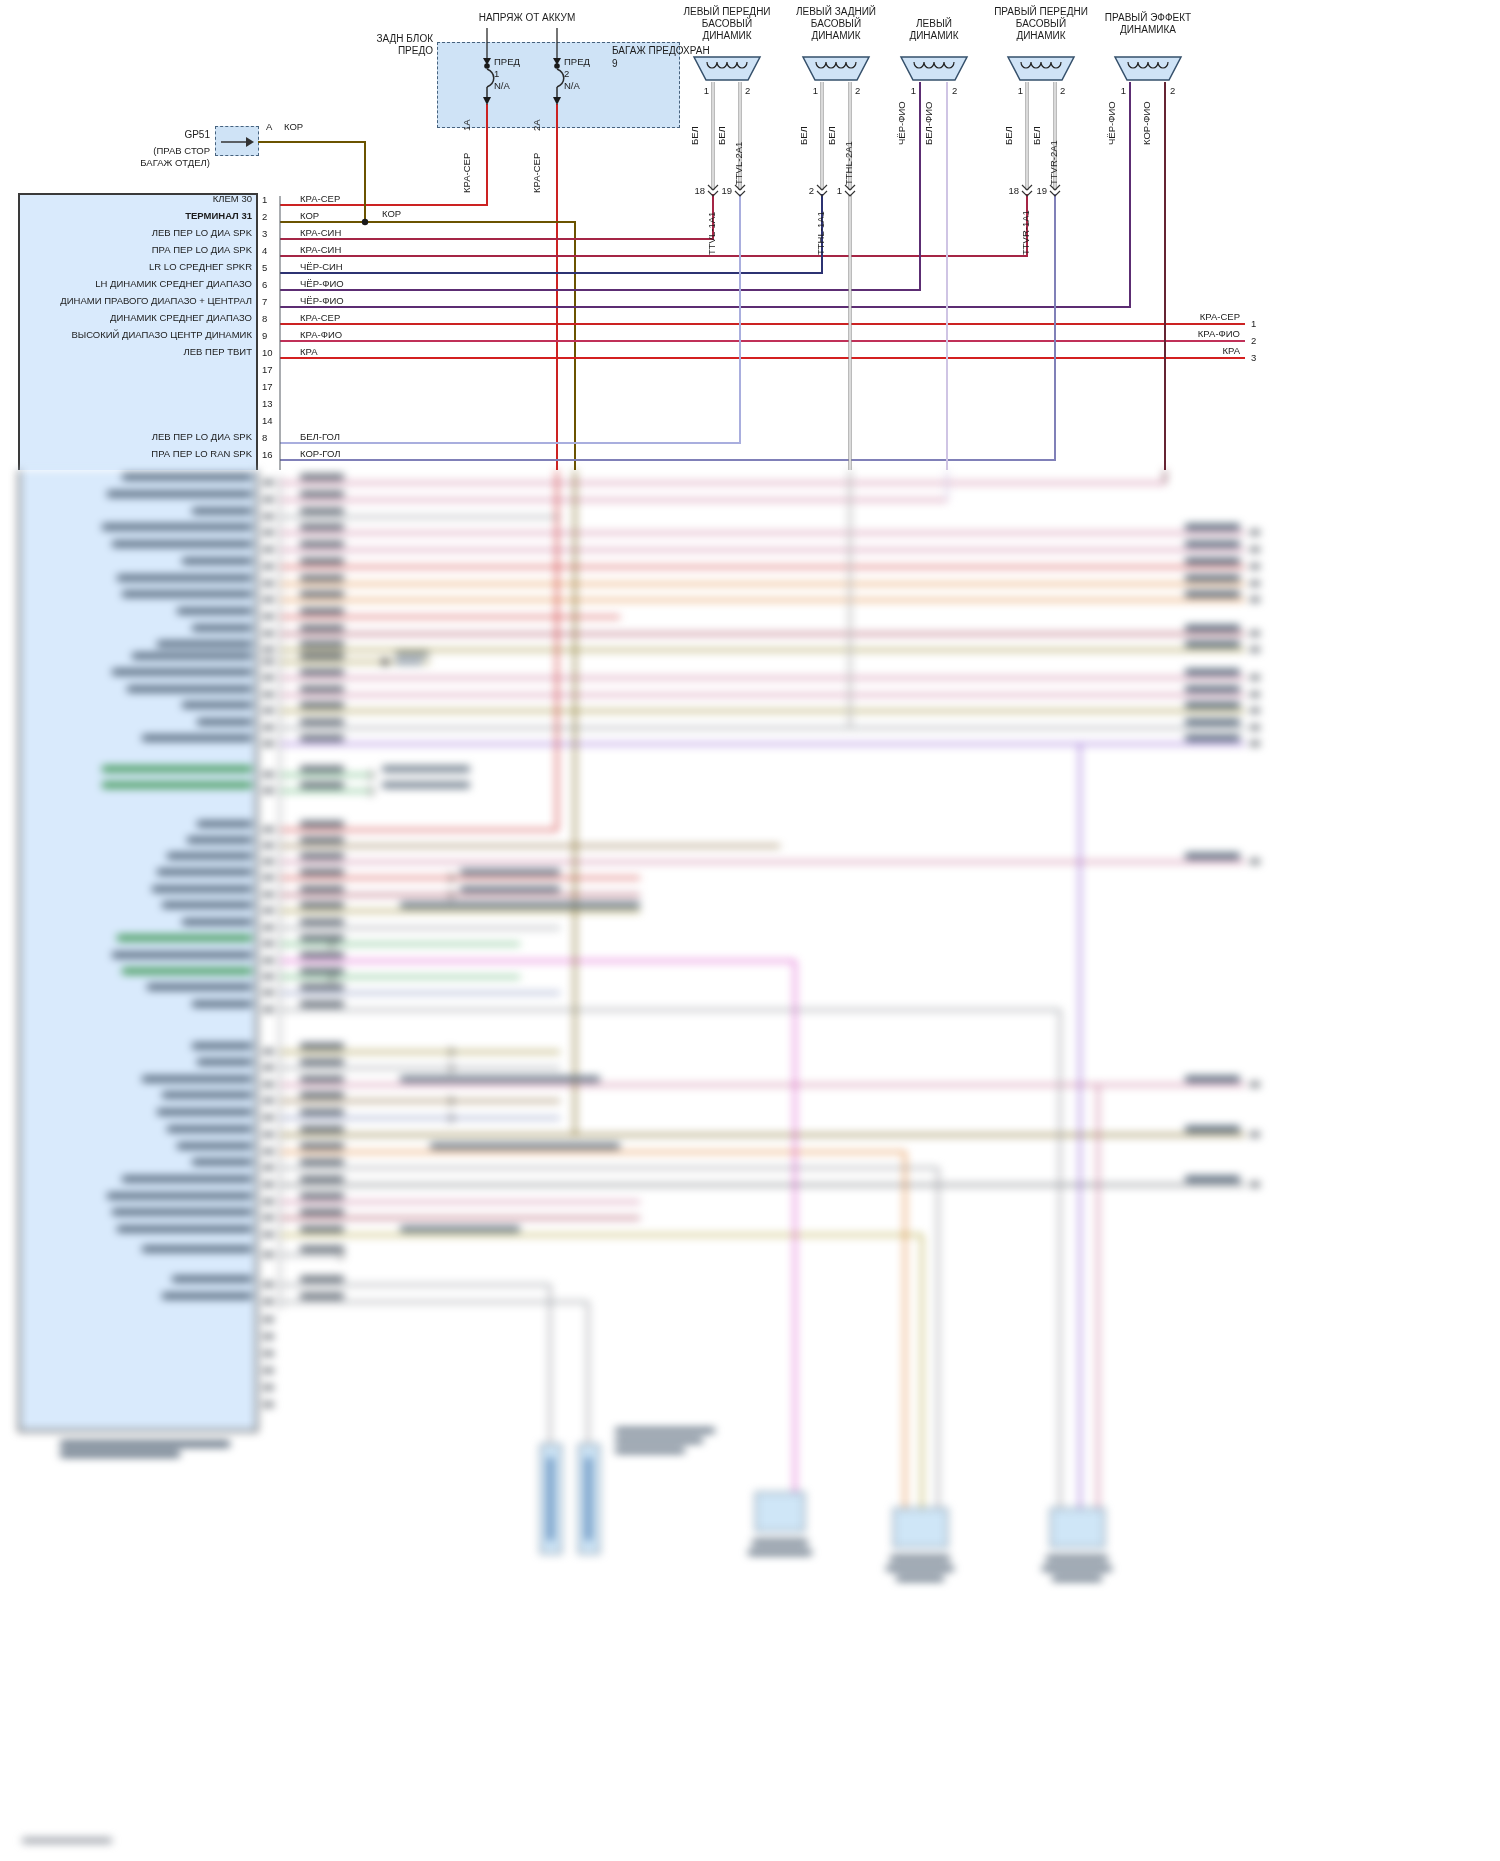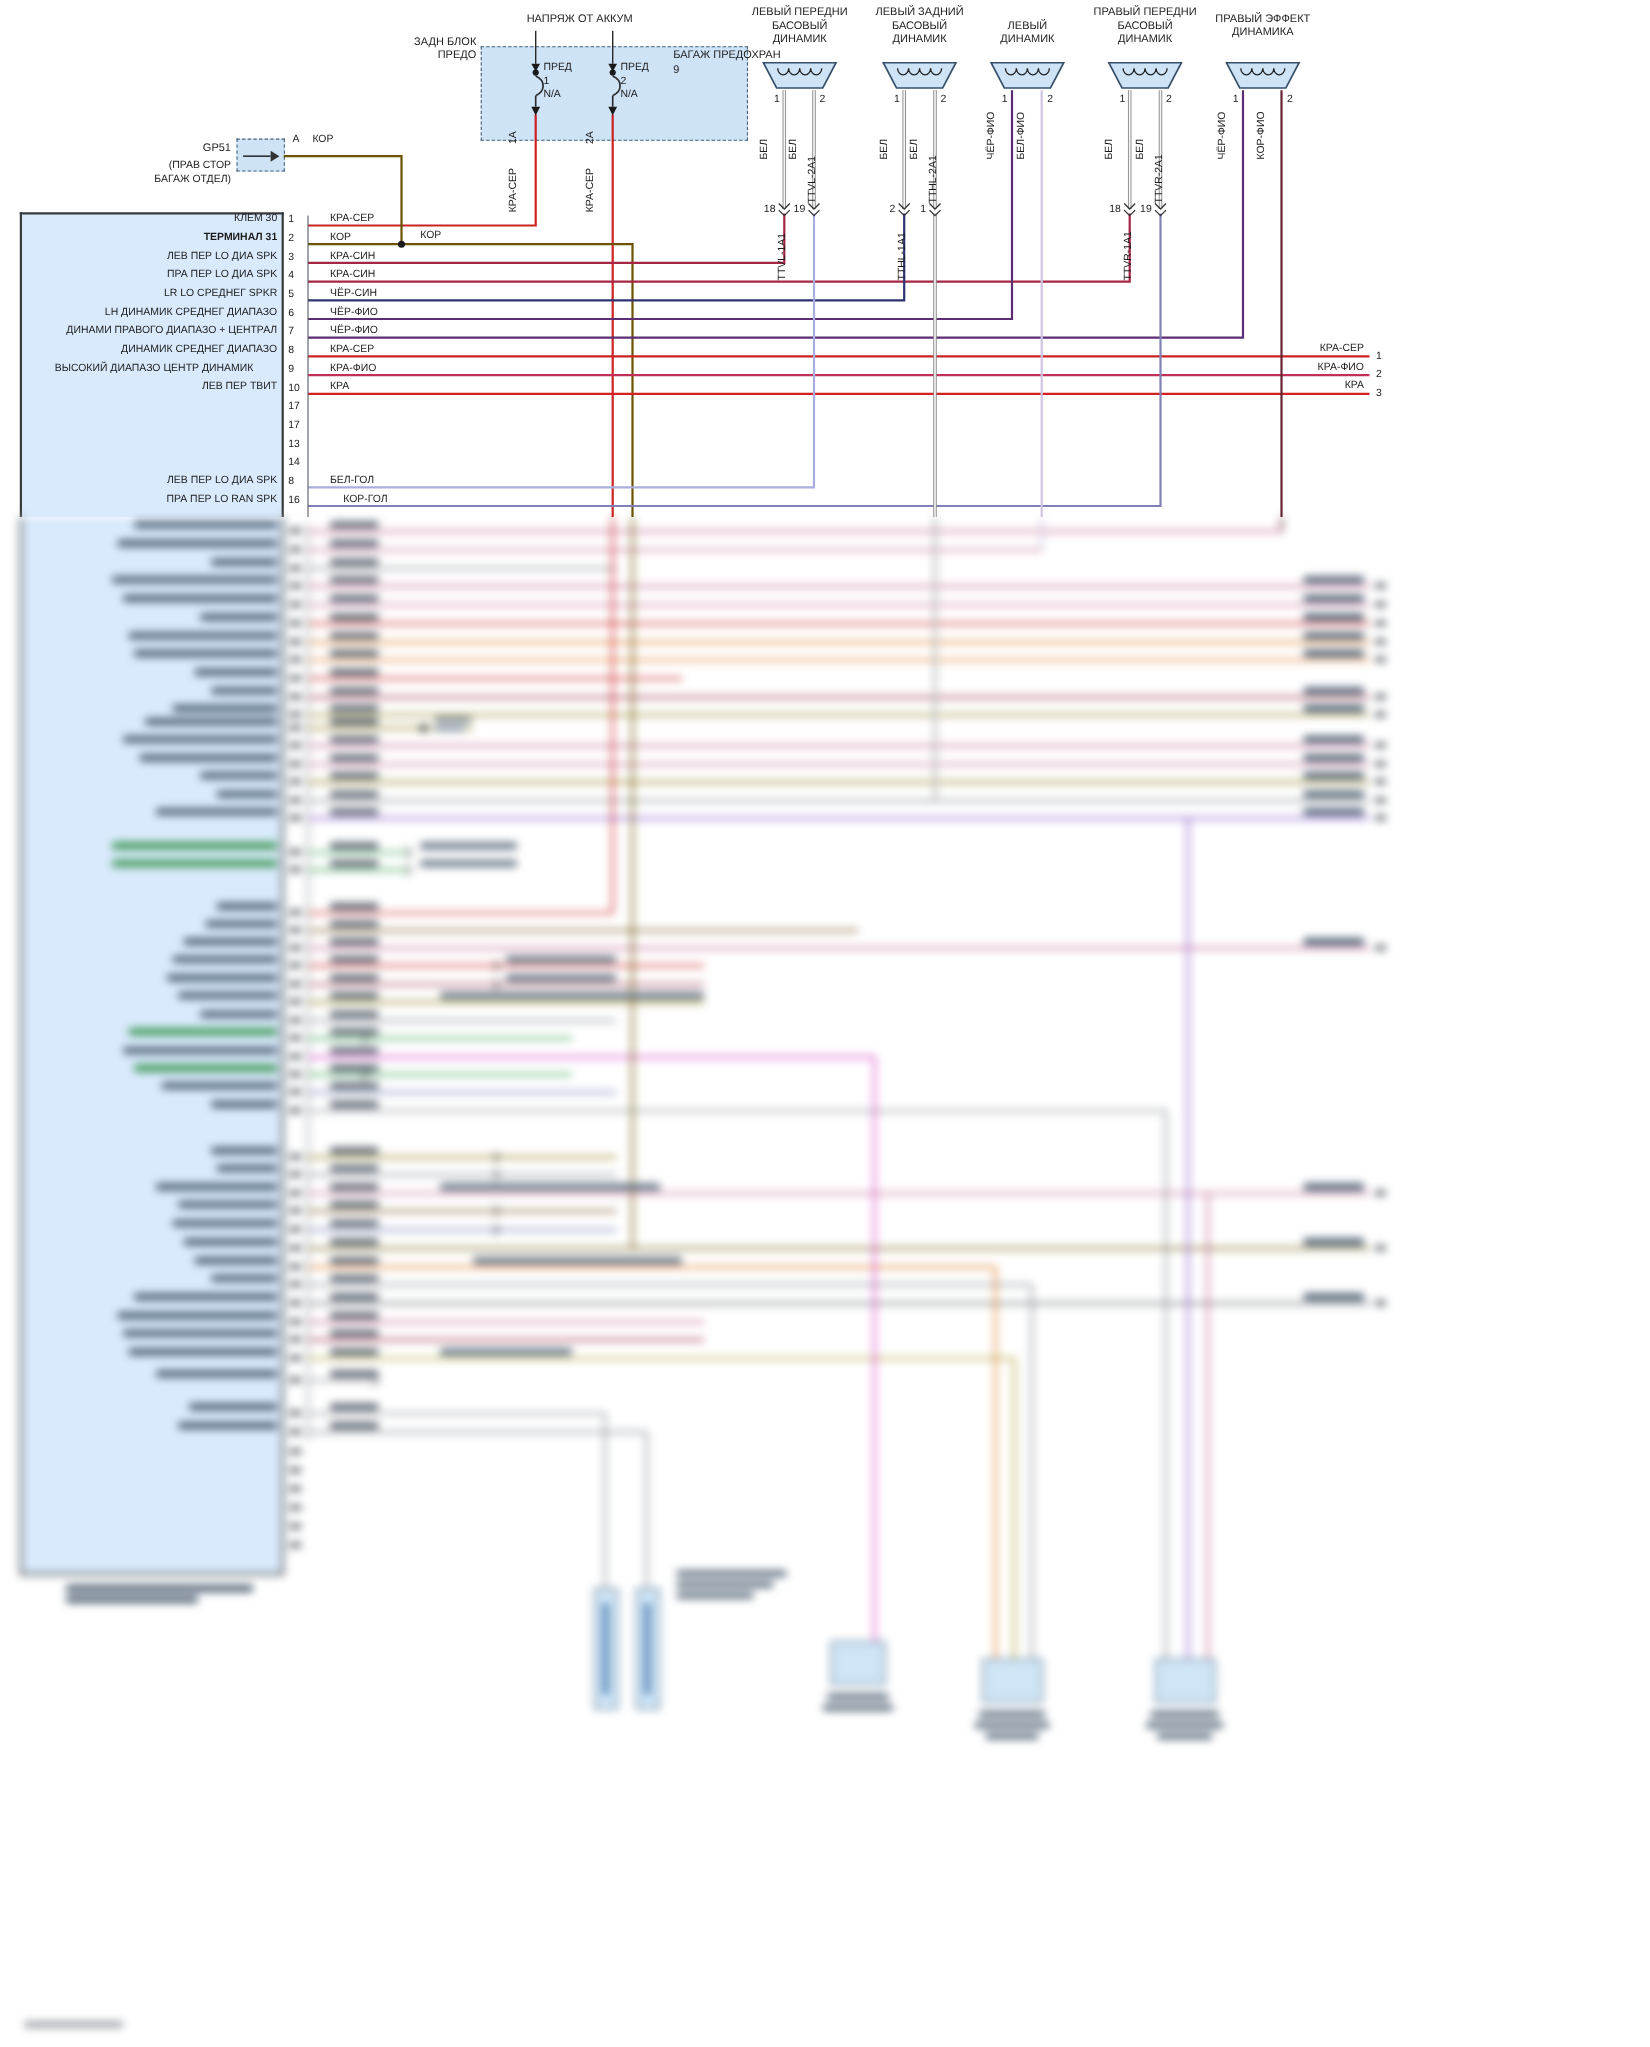--- a/index.html
+++ b/index.html
@@ -188,36 +188,36 @@
       <div class="lbl sm" style="left: 300px; top: 261px;">ЧЁР-СИН</div>
       <div class="lbl sm r" style="left: 28px; top: 278px; width: 224px;">LH ДИНАМИК СРЕДНЕГ ДИАПАЗО</div>
       <div class="lbl sm" style="left: 262px; top: 279px;">6</div>
       <div class="lbl sm" style="left: 300px; top: 278px;">ЧЁР-ФИО</div>
       <div class="lbl sm r" style="left: 28px; top: 295px; width: 224px;">ДИНАМИ ПРАВОГО ДИАПАЗО + ЦЕНТРАЛ</div>
       <div class="lbl sm" style="left: 262px; top: 296px;">7</div>
       <div class="lbl sm" style="left: 300px; top: 295px;">ЧЁР-ФИО</div>
       <div class="lbl sm r" style="left: 28px; top: 312px; width: 224px;">ДИНАМИК СРЕДНЕГ ДИАПАЗО</div>
       <div class="lbl sm" style="left: 262px; top: 313px;">8</div>
       <div class="lbl sm" style="left: 300px; top: 312px;">КРА-СЕР</div>
-      <div class="lbl sm r" style="left: 28px; top: 329px; width: 224px; text-align: center;">ВЫСОКИЙ ДИАПАЗО ЦЕНТР ДИНАМИК</div>
+      <div class="lbl sm r" style="left: 28px; top: 329px; width: 224px;">ВЫСОКИЙ ДИАПАЗО ЦЕНТР ДИНАМИК</div>
       <div class="lbl sm" style="left: 262px; top: 330px;">9</div>
       <div class="lbl sm" style="left: 300px; top: 329px;">КРА-ФИО</div>
       <div class="lbl sm r" style="left: 28px; top: 346px; width: 224px;">ЛЕВ ПЕР ТВИТ</div>
       <div class="lbl sm" style="left: 262px; top: 347px;">10</div>
       <div class="lbl sm" style="left: 300px; top: 346px;">КРА</div>
       <div class="lbl sm" style="left: 262px; top: 364px;">17</div>
       <div class="lbl sm" style="left: 262px; top: 381px;">17</div>
       <div class="lbl sm" style="left: 262px; top: 398px;">13</div>
       <div class="lbl sm" style="left: 262px; top: 415px;">14</div>
       <div class="lbl sm r" style="left: 28px; top: 431px; width: 224px;">ЛЕВ ПЕР LO ДИА SPK</div>
       <div class="lbl sm" style="left: 262px; top: 432px;">8</div>
       <div class="lbl sm" style="left: 300px; top: 431px;">БЕЛ-ГОЛ</div>
       <div class="lbl sm r" style="left: 28px; top: 448px; width: 224px;">ПРА ПЕР LO RAN SPK</div>
       <div class="lbl sm" style="left: 262px; top: 449px;">16</div>
-      <div class="lbl sm" style="left: 312px; top: 448px;">КОР-ГОЛ</div>
+      <div class="lbl sm" style="left: 300px; top: 448px;">КОР-ГОЛ</div>
       <div class="lbl sm r" style="left: 1140px; top: 311px; width: 100px;">КРА-СЕР</div>
       <div class="lbl sm" style="left: 1251px; top: 318px;">1</div>
       <div class="lbl sm r" style="left: 1140px; top: 328px; width: 100px;">КРА-ФИО</div>
       <div class="lbl sm" style="left: 1251px; top: 335px;">2</div>
       <div class="lbl sm r" style="left: 1140px; top: 345px; width: 100px;">КРА</div>
       <div class="lbl sm" style="left: 1251px; top: 352px;">3</div>
     </div>
 
   <div id="blur-layer" class="layer">
     <div class="box" id="block-bottom" style="left:18px;top:0px;width:240px;height:962px;border-top:none"></div>

